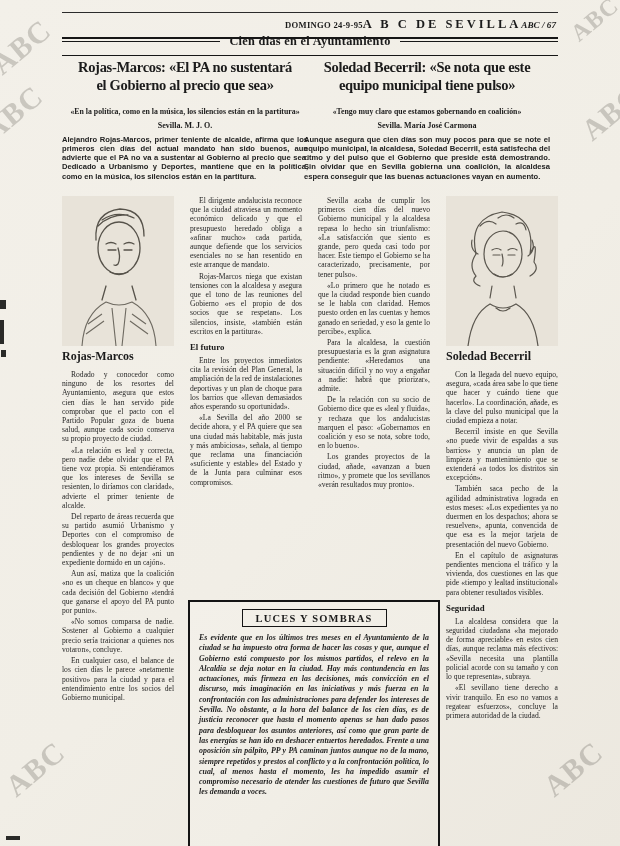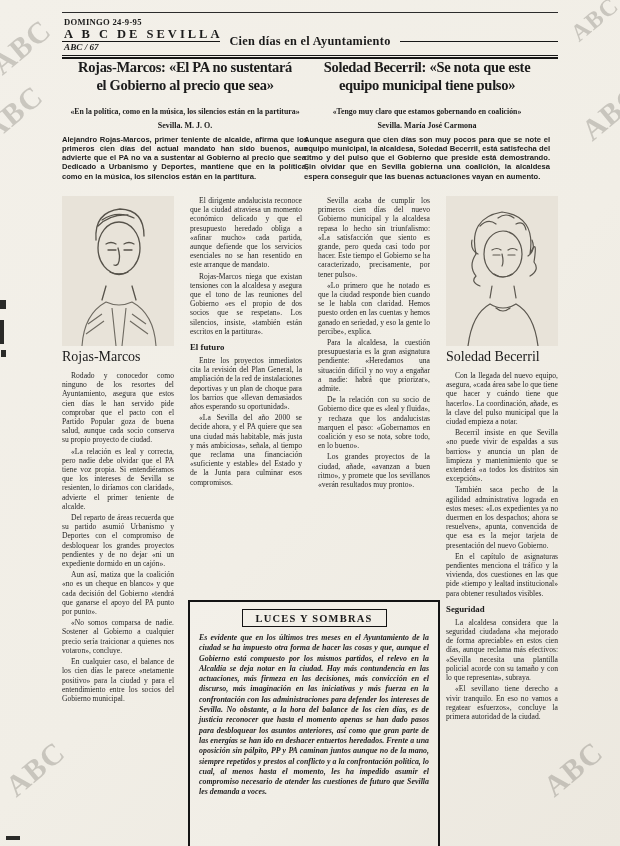--- a/index.html
+++ b/index.html
@@ -10,21 +10,21 @@
   .wm{position:absolute;font-weight:bold;font-size:30px;letter-spacing:1px;
       color:rgba(85,82,74,.26);transform:rotate(-40deg);user-select:none;}
   .wm1{left:-12px;top:30px}.wm2{left:-20px;top:96px}.wm3{left:2px;top:752px}
   .wm4{left:540px;top:752px}.wm5{left:568px;top:6px;font-size:24px}.wm6{left:578px;top:96px}
   .mark{position:absolute;background:#2a2a28;}
   .m1{left:0;top:300px;width:6px;height:9px}.m2{left:0;top:320px;width:4px;height:24px}
   .m3{left:1px;top:350px;width:5px;height:7px}.m4{left:6px;top:836px;width:14px;height:4px}
   
   .header{position:absolute;left:62px;right:62px;top:12px;display:flex;align-items:baseline;
           justify-content:flex-end;border-top:1.2px solid #2b2b2b;border-bottom:2px solid #161616;
-          padding:4px 2px 5px;flex-direction:column;}
+          padding:4px 2px 5px;}
   .date{font-size:8.6px;font-weight:bold;letter-spacing:.3px}
   .masthead{font-weight:bold;font-size:12.5px;letter-spacing:3px}
   .pageref{font-size:9.2px;font-weight:bold;font-style:italic}
   
   .banner{position:absolute;left:62px;right:62px;top:34px;display:flex;align-items:center;gap:9px;
           border-bottom:1.6px solid #161616;padding-bottom:6px;text-align:center;}
   .banner .rule{flex:1;height:1.4px;background:#161616}
   .banner-title{font-weight:bold;font-size:12.3px;letter-spacing:.3px;white-space:nowrap}
   
   .art-head{position:absolute;width:246px;text-align:center;}
@@ -34,21 +34,21 @@
   .subhead{margin:12px 0 0;font-weight:bold;font-size:7.8px;white-space:nowrap;overflow:hidden}
   .byline{margin:5px 0 0;font-weight:bold;font-size:8px}
   .lead{margin:5px 0 0;text-align:justify;font-family:"Liberation Sans",sans-serif;
         font-weight:bold;font-size:7.6px;line-height:9.3px;color:#222}
   
   .col{position:absolute;top:196px;width:112px;overflow:hidden}
   #col1{left:62px;height:640px}#col2{left:190px;height:398px}
   #col3{left:318px;height:398px}#col4{left:446px;height:640px}
   figure{margin:0}
   .portrait svg{display:block}
-  .caption{margin:3px 0 6px;font-weight:normal;font-size:14px}
+  .caption{margin:3px 0 6px;font-weight:bold;font-size:12px}
   .paras p{margin:0 0 2px;text-indent:9px;font-size:7.6px;line-height:9.2px;text-align:justify;
            color:#262626;filter:blur(.22px)}
   .subsection{margin:6px 0 4px;font-weight:bold;font-size:8.8px}
   .center{text-align:left}
   
   .box{position:absolute;left:188px;top:600px;width:252px;height:284px;box-sizing:border-box;
        border:2.5px solid #141414;padding:7px 9px;overflow:hidden;background:inherit}
   .box-title{width:fit-content;margin:0 auto 6px;border:1.5px solid #141414;padding:2.5px 13px;
              font-weight:bold;font-size:10.5px;letter-spacing:1.2px}
   .box-body{margin:0;font-weight:bold;font-style:italic;font-size:7.9px;line-height:10.3px;

